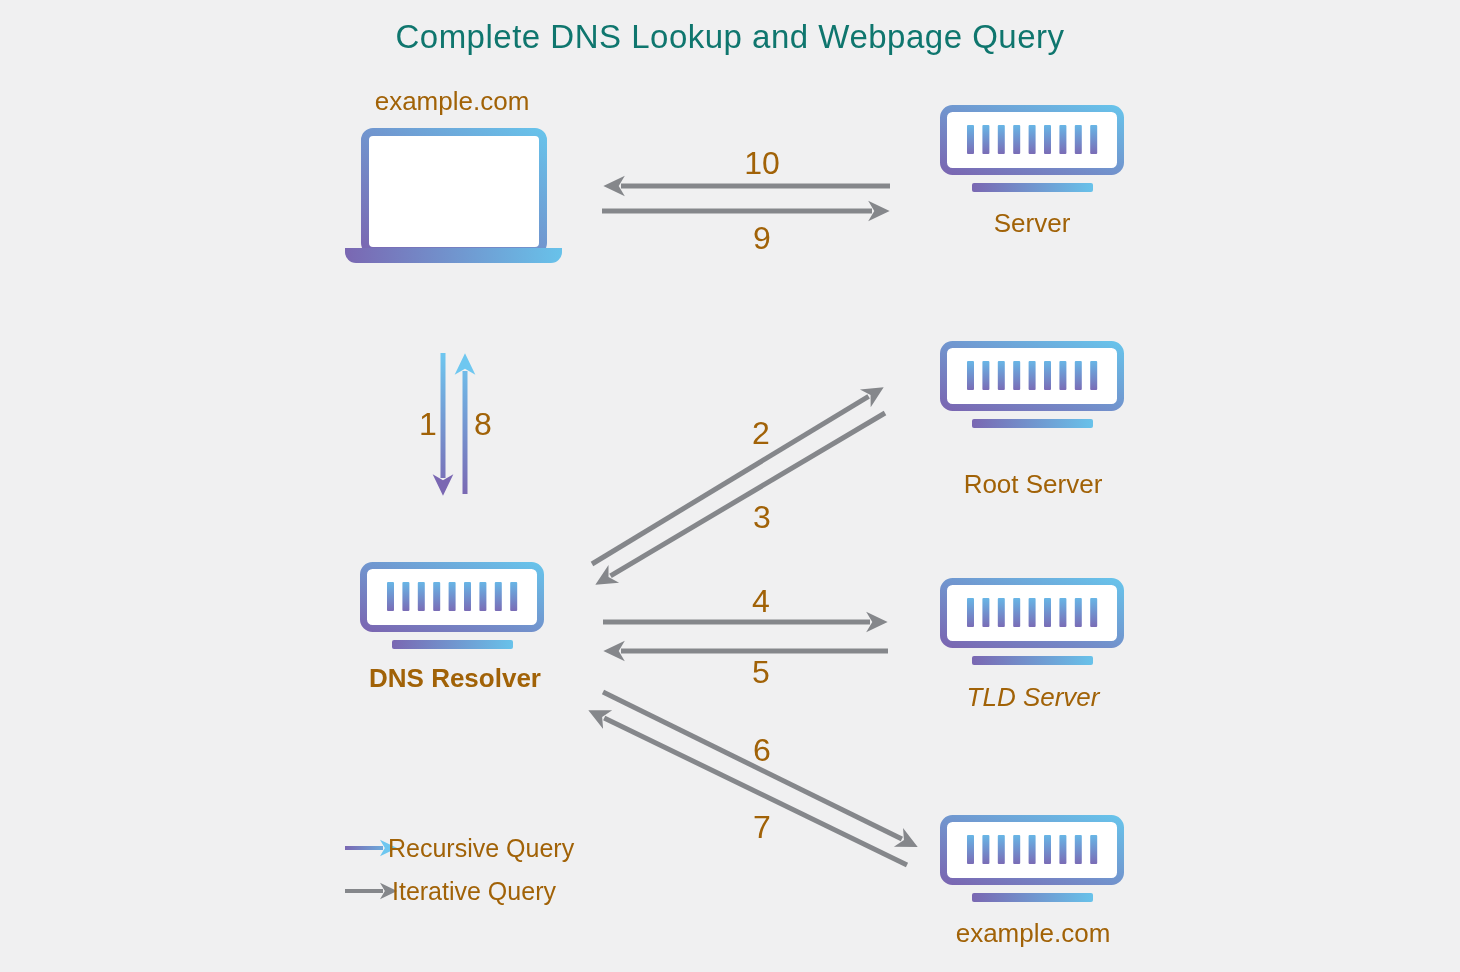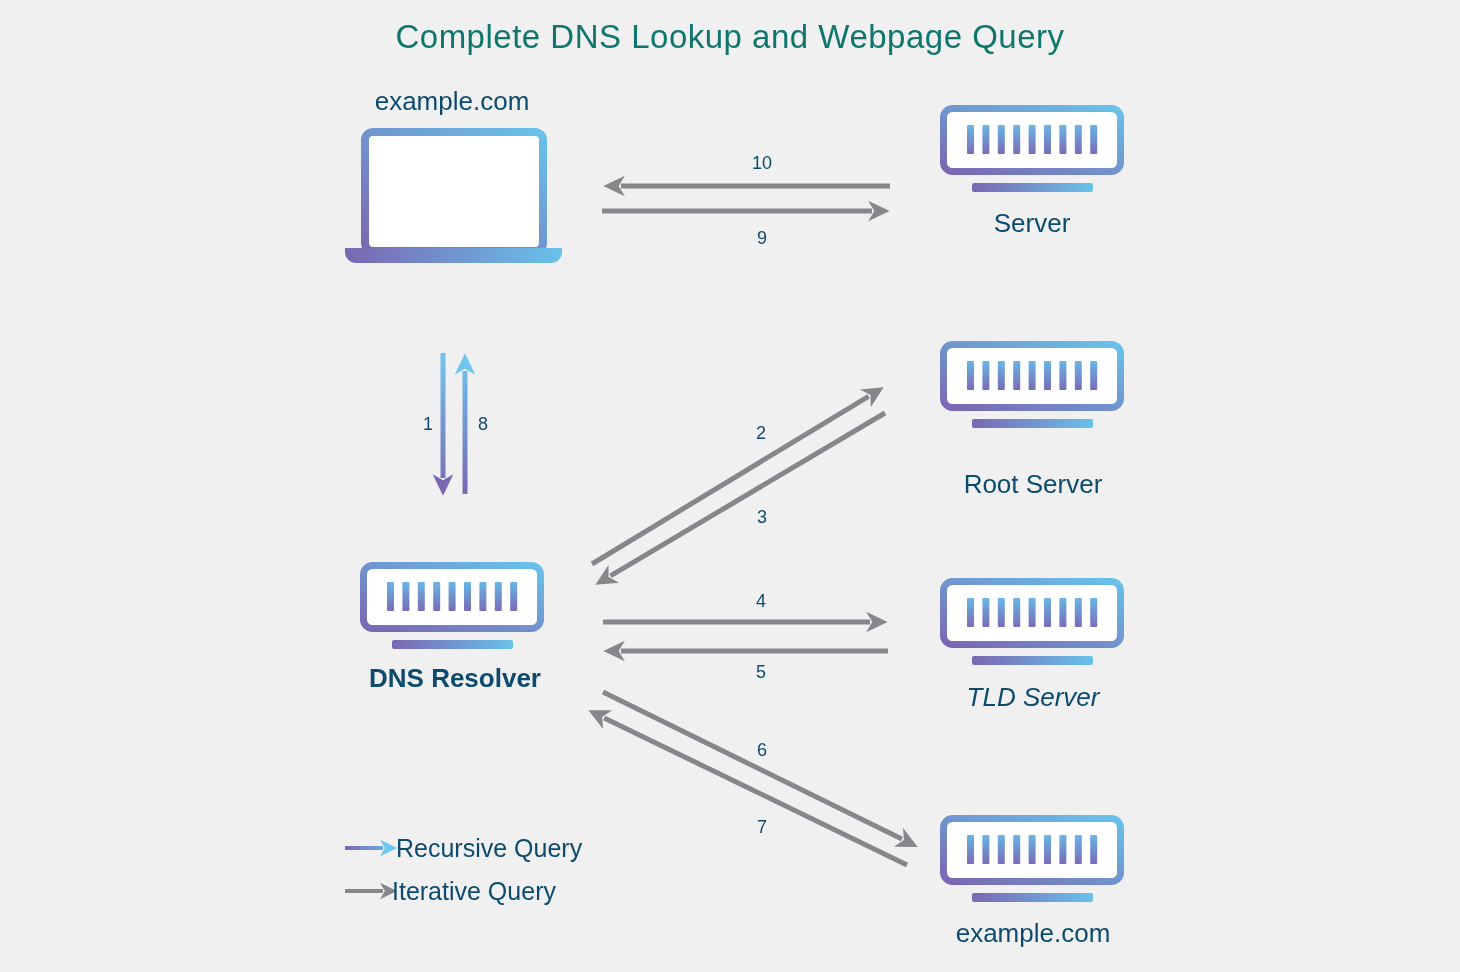--- a/index.html
+++ b/index.html
@@ -3,41 +3,41 @@
 <meta charset="utf-8">
 <style>
   html,body{margin:0;padding:0;}
   body{background:#e8e8e9;font-family:"Liberation Sans","DejaVu Sans",sans-serif;}
   #canvas{
     position:relative;width:1460px;height:972px;margin:0 auto;
     background:#f0f0f1;overflow:hidden;
   }
   .lbl{
     position:absolute;transform:translate(-50%,-50%);
-    color:#0c4a6e;white-space:nowrap;user-select:none;
+    color:#a16207;white-space:nowrap;user-select:none;
   }
   .title{font-size:33px;color:#0f766e;letter-spacing:.5px;}
   .node-label{font-size:26px;}
-  .step{font-size:18px;}
+  .step{font-size:32px;}
   .legend-label{transform:translate(0,-50%);font-size:25px;}
   .icon{position:absolute;}
   
   .t-title{left:730px;top:37px;}
   .n-client{left:452px;top:101px;}
   .n-resolver{left:455px;top:678px;font-weight:bold;}
   .n-server{left:1032px;top:223px;}
   .n-root{left:1033px;top:460px;margin-top:24px;}
   .n-tld{left:1033px;top:697px;font-style:italic;}
   .n-auth{left:1033px;top:933px;}
   .s1{left:428px;top:424px;} .s2{left:761px;top:433px;}
   .s3{left:762px;top:517px;} .s4{left:761px;top:601px;}
   .s5{left:761px;top:672px;} .s6{left:762px;top:750px;}
   .s7{left:762px;top:827px;} .s8{left:483px;top:424px;}
   .s9{left:762px;top:238px;} .s10{left:762px;top:163px;}
-  .leg-rec{left:396px;top:848px;}
+  .leg-rec{left:388px;top:848px;}
   .leg-iter{left:392px;top:891px;}
   
   .ic-laptop{left:345px;top:126px;}
   .ic-server{left:940px;top:105px;}
   .ic-root{left:940px;top:341px;}
   .ic-resolver{left:360px;top:562px;}
   .ic-tld{left:940px;top:578px;}
   .ic-auth{left:940px;top:815px;}
   .overlay{position:absolute;left:0;top:0;}
 </style>

